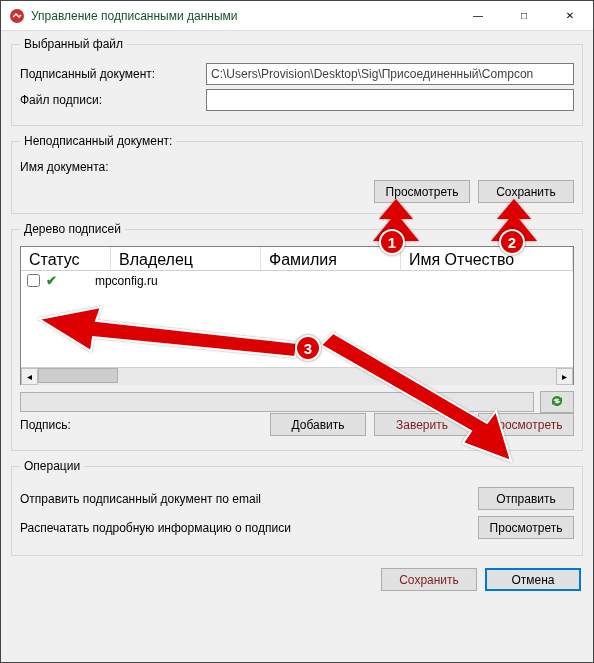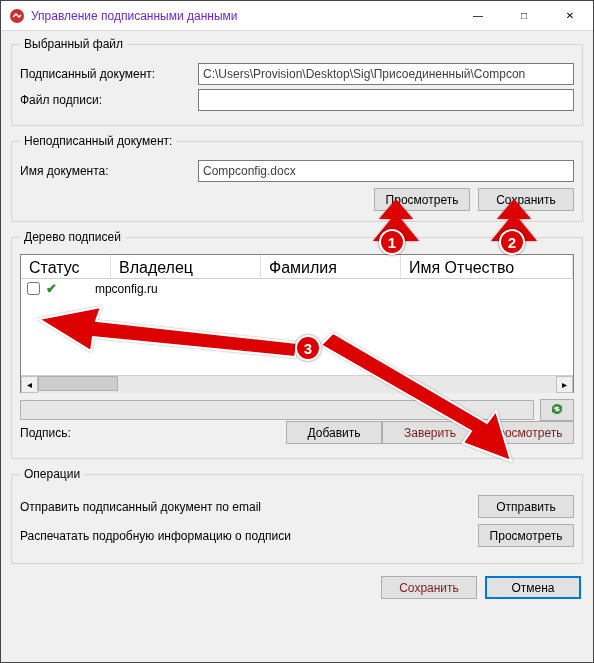--- a/index.html
+++ b/index.html
@@ -21,42 +21,42 @@
     display: flex;
     align-items: center;
     padding-left: 8px;
     border-bottom: 1px solid #dcdcdc;
   }
   .titlebar .app-icon {
     width: 16px; height: 16px;
     display:inline-flex; align-items:center; justify-content:center;
     margin-right:6px;
   }
-  .titlebar .title-text { flex: 1; font-size: 12px; color:#6d28d9; }
+  .titlebar .title-text { flex: 1; font-size: 12px; color:#14532d; }
   .win-btn {
     width: 46px; height: 30px;
     display:flex; align-items:center; justify-content:center;
     font-family: "Segoe UI Symbol", sans-serif;
     font-size: 10px; color:#000;
   }
 
   
   .client { padding: 6px 10px 10px 10px; }
   fieldset.group {
     border: 1px solid #d6d6d6;
     margin: 0 0 8px 0;
     padding: 8px 8px 10px 8px;
     position: relative;
   }
   fieldset.group > legend {
     font-size: 12px;
     padding: 0 4px;
     color:#000;
   }
-  .row { display:flex; align-items:center; margin: 4px 0; }
+  .row { display:flex; align-items:center; margin: 4px 0; gap:8px; }
   .row .label { width: 178px; color:#000; }
   .text-input {
     flex:1;
     height: 22px;
     border: 1px solid #7a7a7a;
     background: #fff;
     font-size:12px;
     padding: 0 4px;
     color:#404040;
   }
@@ -168,21 +168,20 @@
     <div class="row">
       <div class="label">Файл подписи:</div>
       <input class="text-input" value="" style="">
     </div>
   </fieldset>
 
   <fieldset class="group">
     <legend>Неподписанный документ:</legend>
     <div class="row">
       <div class="label">Имя документа:</div>
-      <input class="text-input" value="Compconfig.docx" style="">
     </div>
     <div class="btn-row">
       <button class="btn">Просмотреть</button>
       <button class="btn">Сохранить</button>
     </div>
   </fieldset>
 
   <fieldset class="group">
     <legend>Дерево подписей</legend>
 

